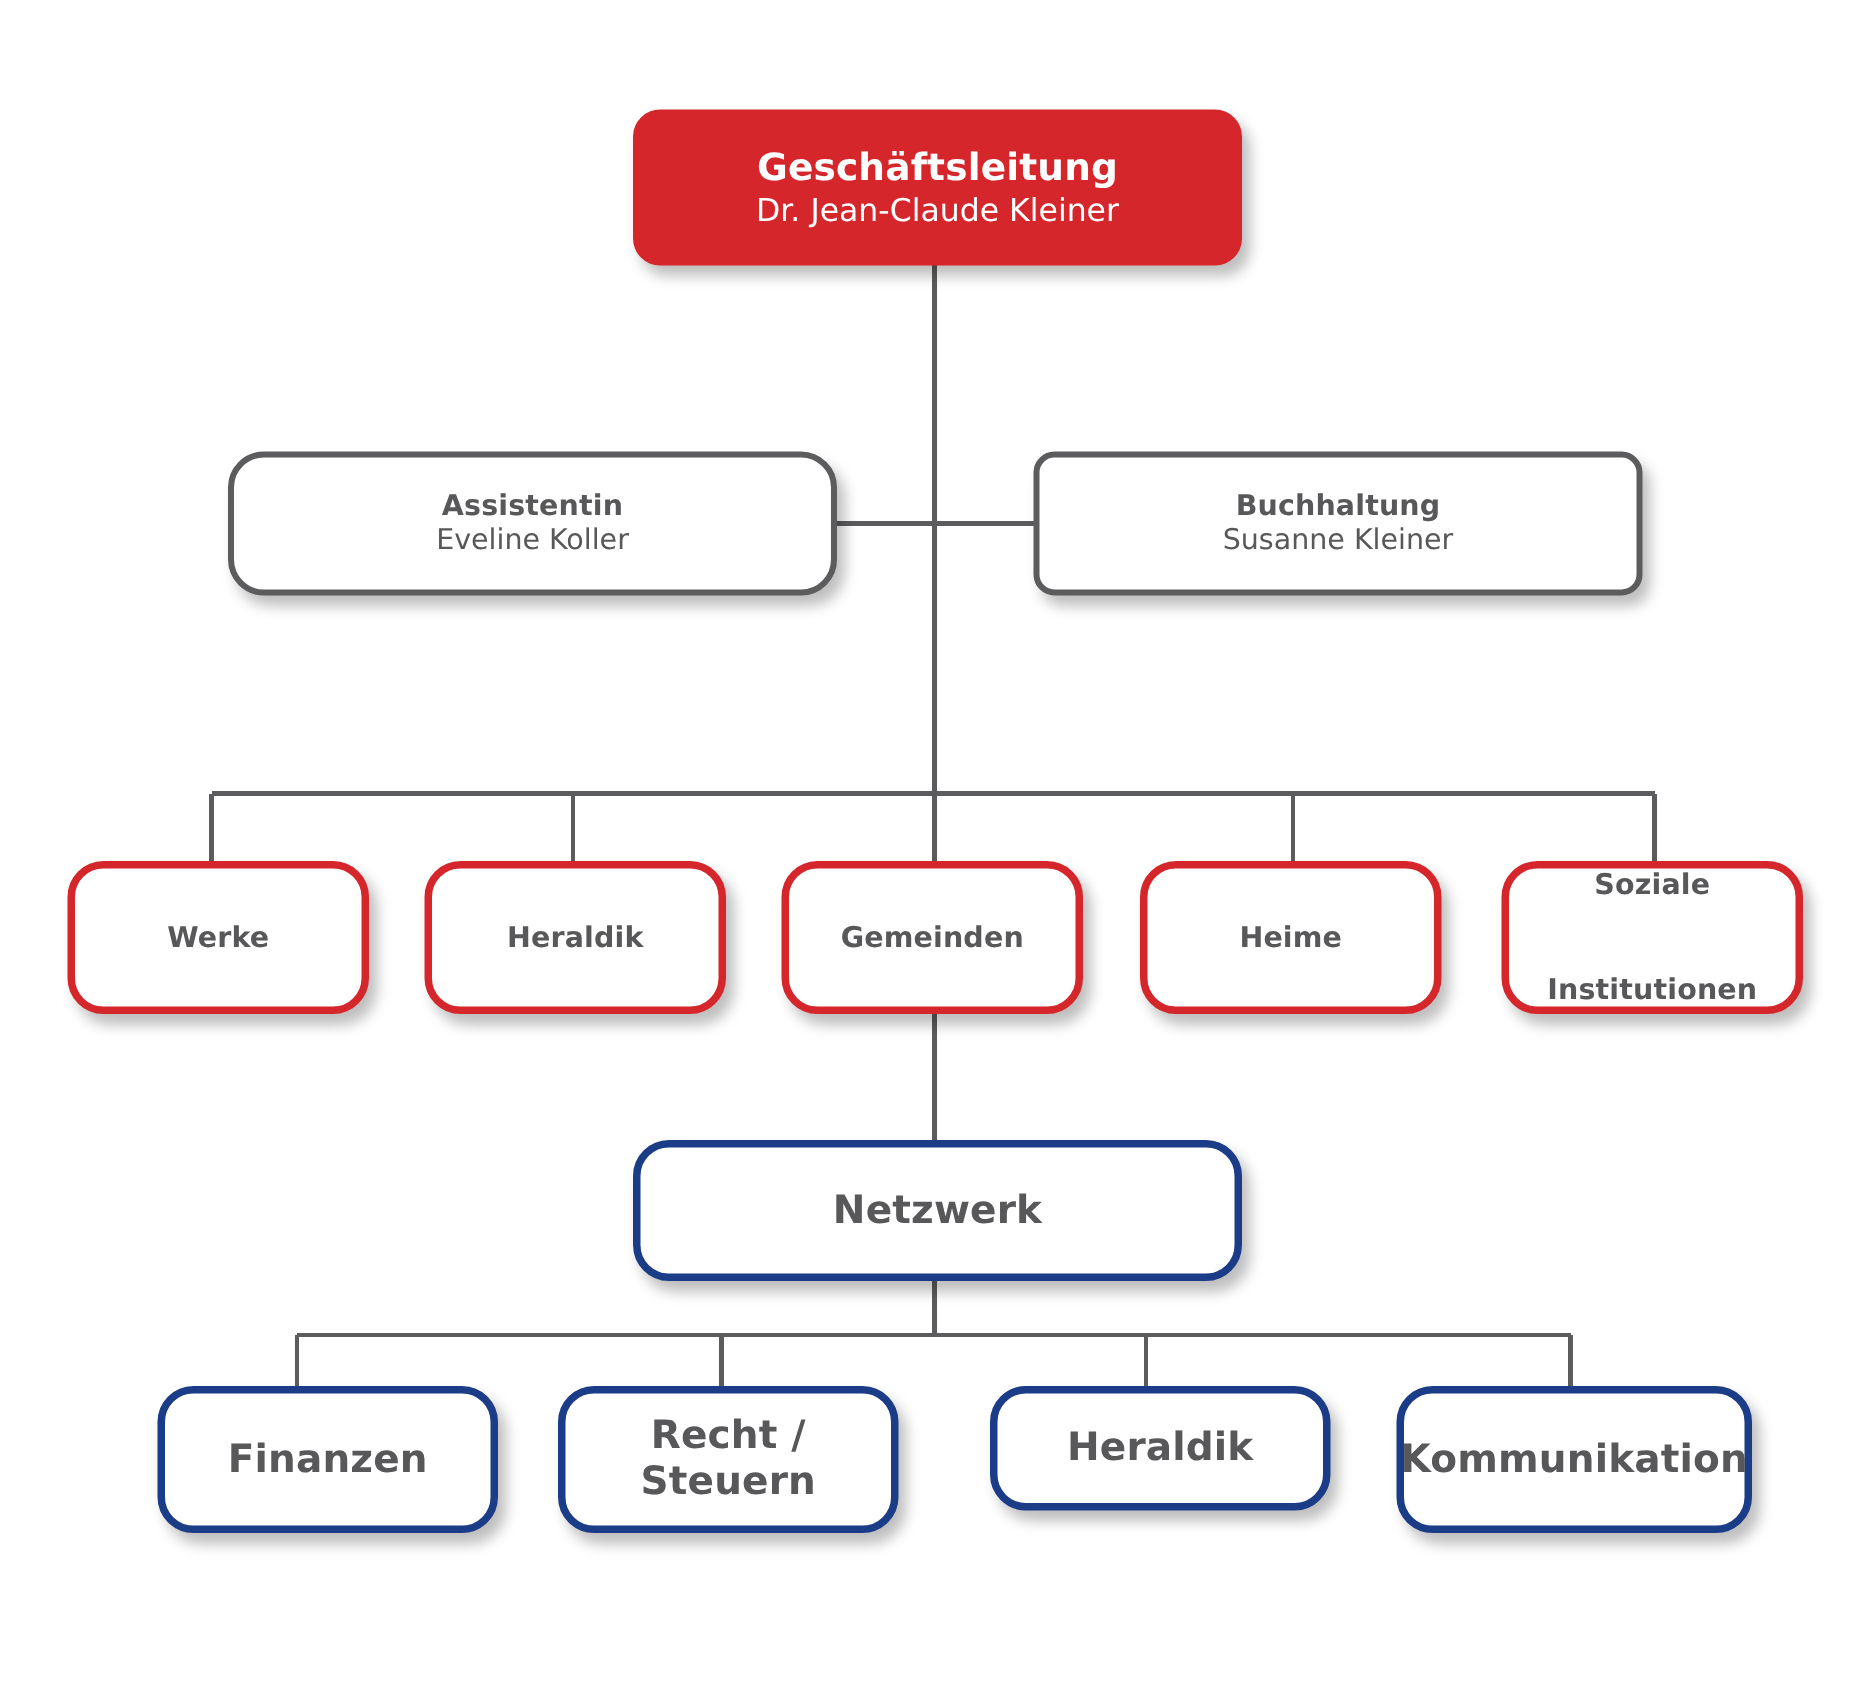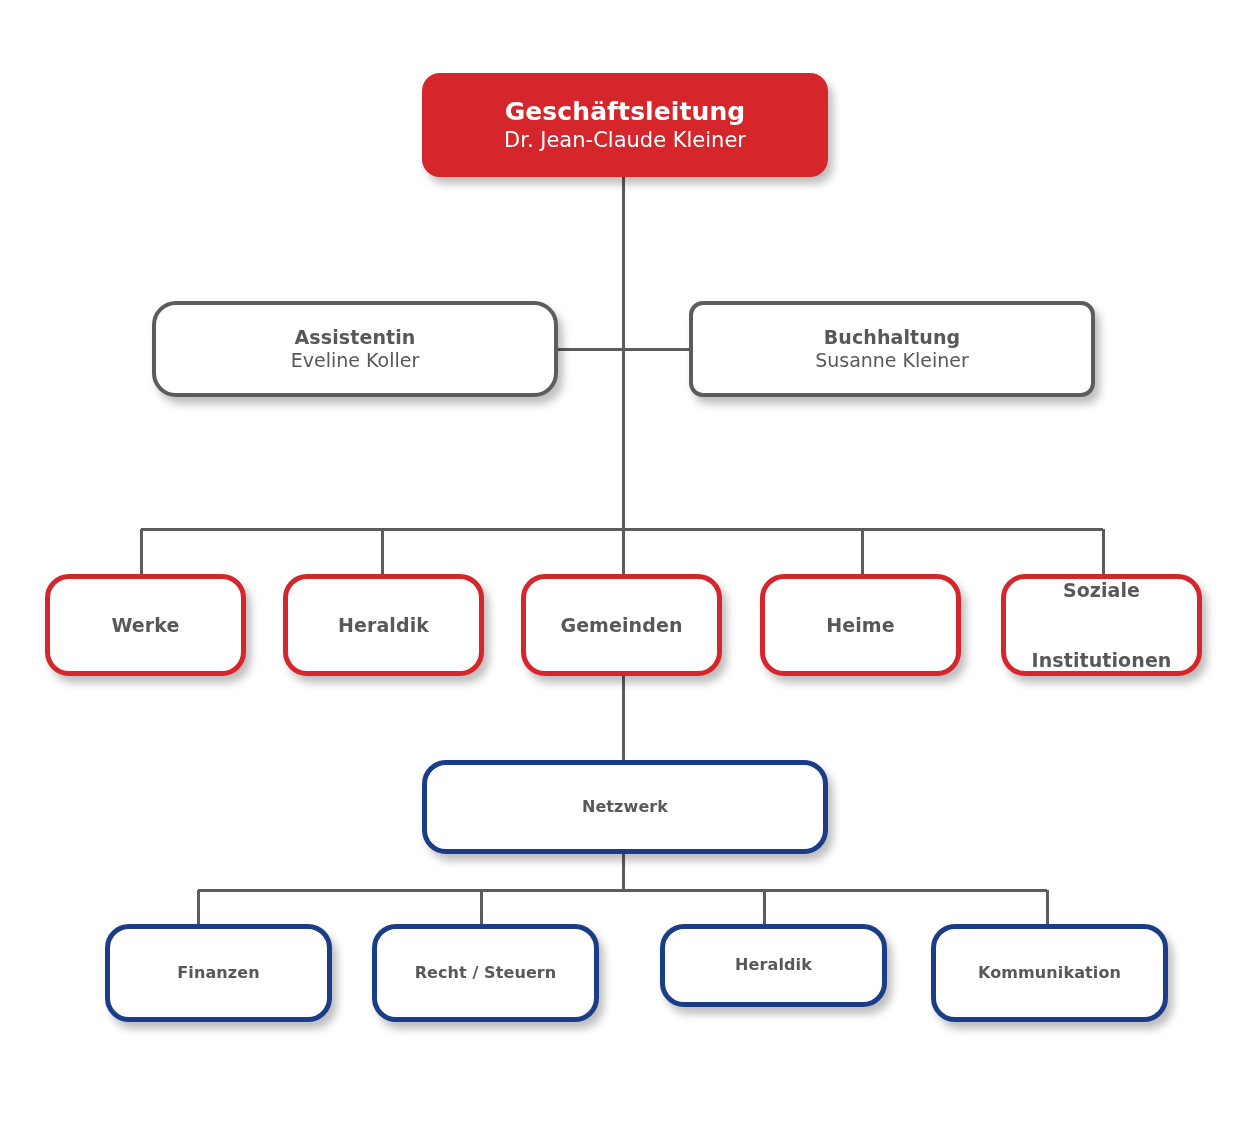--- a/index.html
+++ b/index.html
@@ -77,21 +77,21 @@
     border: 5px solid #d5262c;
     color: #58585a;
   }
   .node.division .title { font-size: 19px; }
 
   
   .node.unit {
     border: 5px solid #1b3c86;
     color: #58585a;
   }
-  .node.unit .title { font-size: 16px; }
+  .node.unit .title { font-size: 26px; }
 </style>
 </head>
 <body>
 
 <div id="chart">
 
   <svg id="connectors" viewBox="0 0 1240 1122" xmlns="http://www.w3.org/2000/svg">
     <g stroke="#5c5c5e" stroke-width="3" fill="none" shape-rendering="crispEdges">
 
       <line x1="623" y1="160" x2="623" y2="513"></line>

